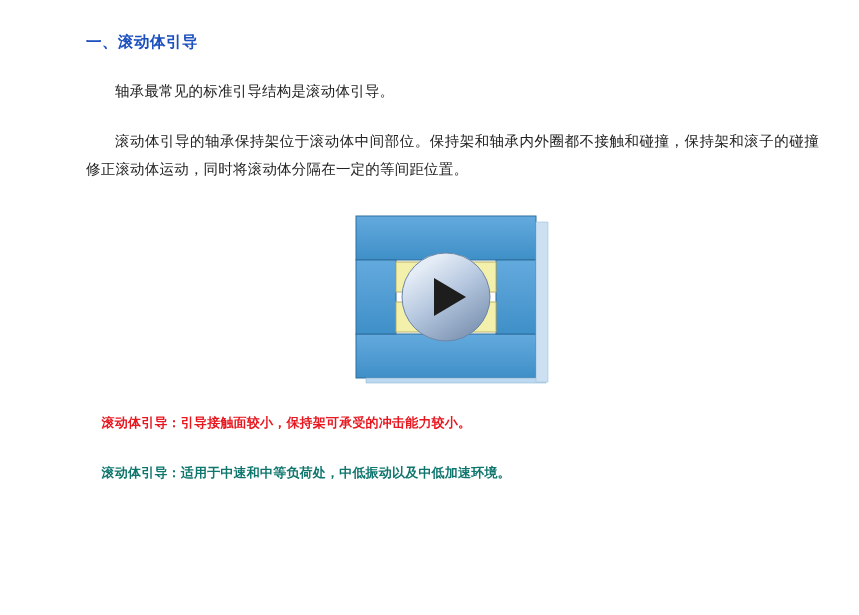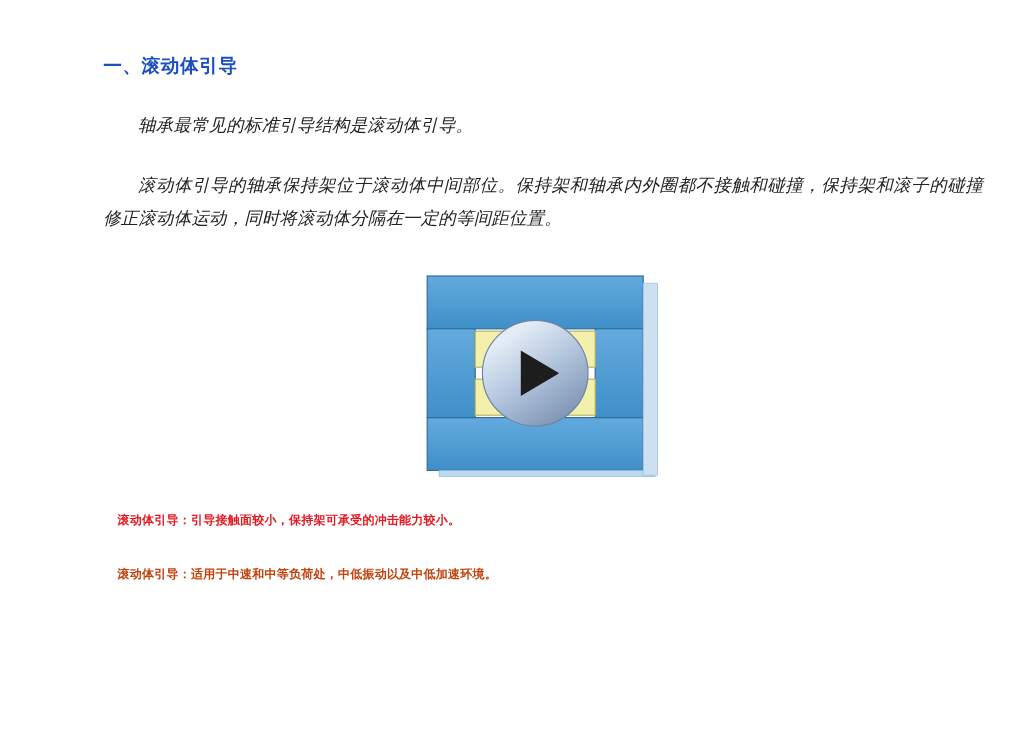--- a/index.html
+++ b/index.html
@@ -12,63 +12,62 @@
     height: 615px;
     font-family: "Liberation Sans", sans-serif;
     color: #222222;
     overflow: hidden;
   }
   .page {
     position: relative;
     width: 859px;
     height: 615px;
     box-sizing: border-box;
-    padding: 36px 40px 0 86px;
+    padding: 22px 40px 0 86px;
   }
   .heading {
     font-size: 15.5px;
     font-weight: bold;
     color: #1a4fbf;
     letter-spacing: 0.5px;
     margin: 8px 0 0 0;
     line-height: 1.6;
   }
   .para {
     font-size: 14.5px;
     line-height: 1.95;
     color: #222222;
     margin: 22px 0 0 0;
     text-indent: 2em;
     text-align: justify;
     letter-spacing: 0.2px;
-    font-style: italic;
   }
   .para.narrow {
     margin-right: 30px;
   }
   .figure {
     margin: 26px 0 0 0;
     display: flex;
     justify-content: center;
     align-items: center;
   }
   .figure svg {
     display: block;
   }
   .note {
-    font-size: 10px;
+    font-size: 13px;
     line-height: 1.9;
     font-weight: bold;
     margin: 26px 0 0 0;
     text-indent: 0;
     padding-left: 1.2em;
     letter-spacing: 0.2px;
   }
   .note-red { color: #e8171f; }
-  .note-dark { color: #c2410c; }
+  .note-dark { color: #0f766e; }
 </style>
 </head>
 <body>
 
 <div class="page">
 
   <h1 class="heading">一、滚动体引导</h1>
 
   <p class="para">轴承最常见的标准引导结构是滚动体引导。</p>
 

